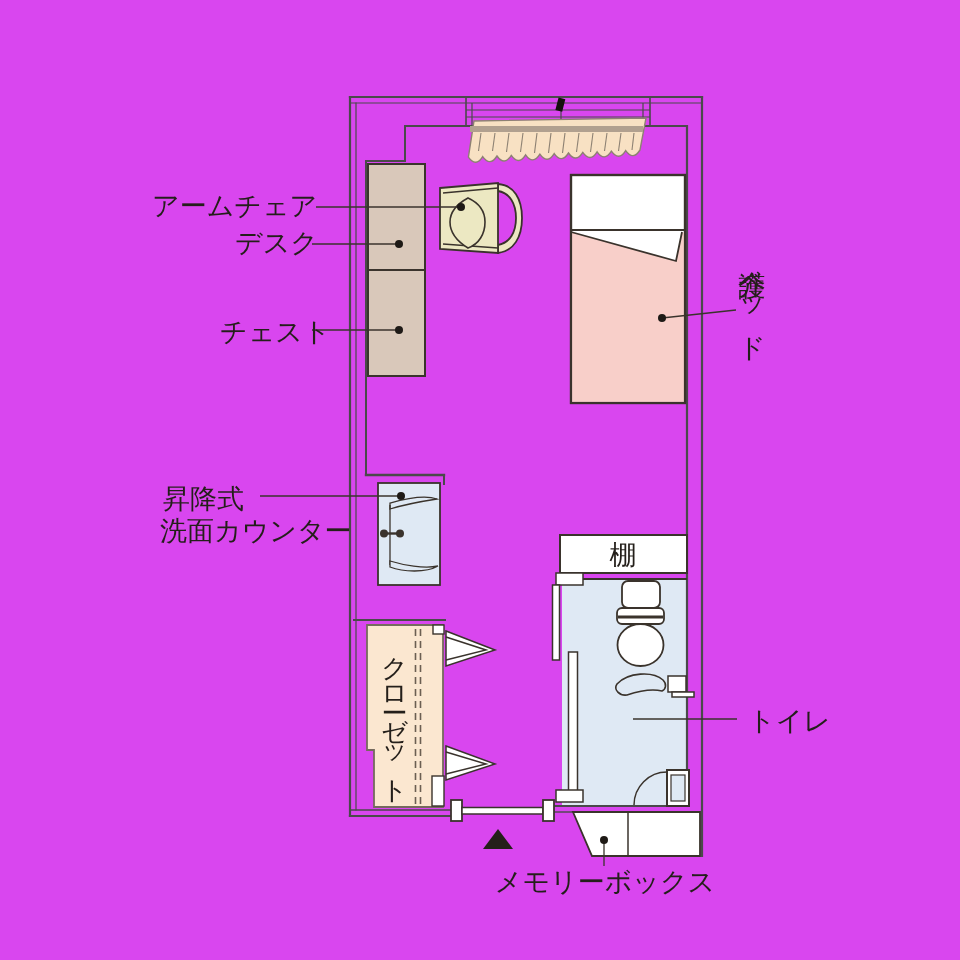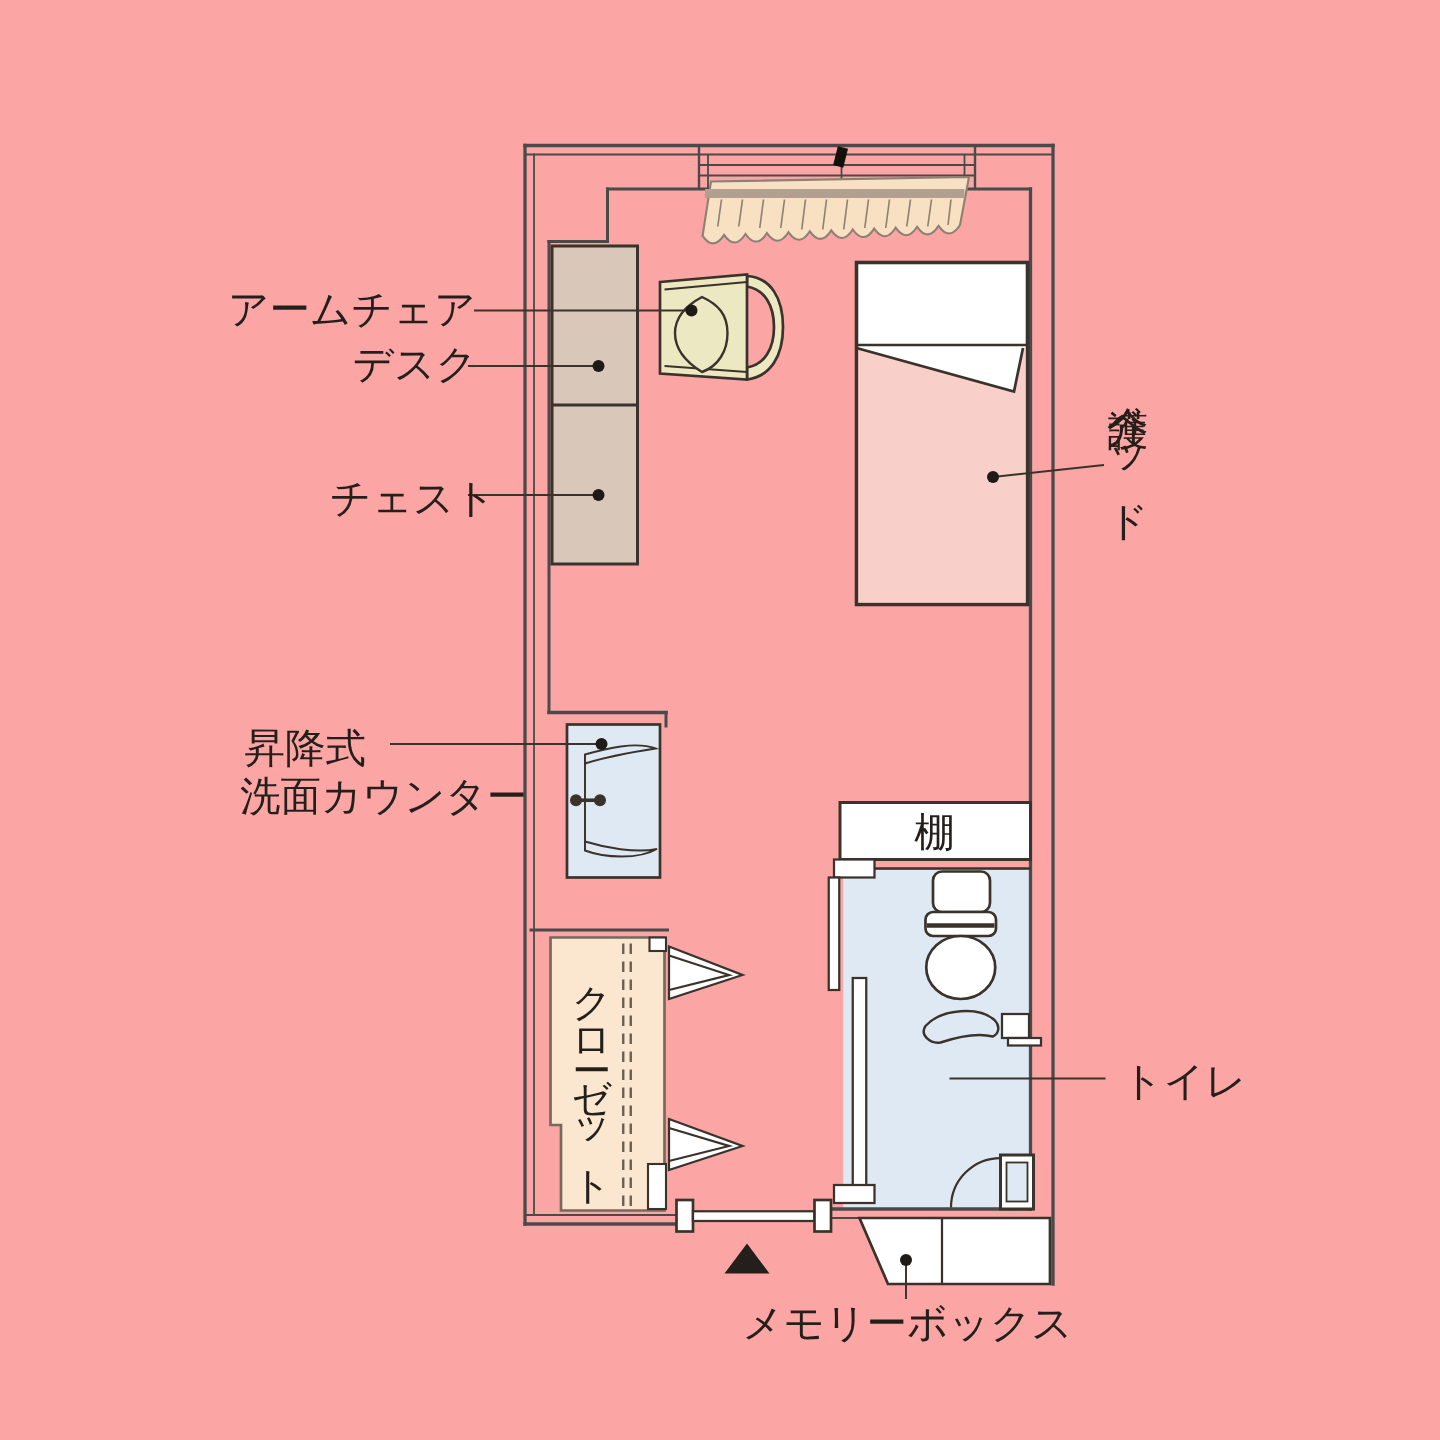--- a/index.html
+++ b/index.html
@@ -1,16 +1,16 @@
 <!DOCTYPE html>
 <html><head>
 <meta charset="utf-8">
 <style>
   html,body{margin:0;padding:0;background:#ffffff;}
-  .stage{position:relative;width:960px;height:960px;background:#fca5a5;overflow:hidden;
+  .stage{position:relative;width:960px;height:960px;background:#d946ef;overflow:hidden;
          font-family:"Liberation Sans",sans-serif;}
   svg text{font-family:"Liberation Sans",sans-serif;fill:#241f1a;font-weight:500;}
   .vtext{writing-mode:vertical-rl;text-orientation:upright;letter-spacing:1px;}
 </style>
 </head>
 <body>
 
 <div class="stage">
 <svg width="960" height="960" viewBox="0 0 960 960">
 

